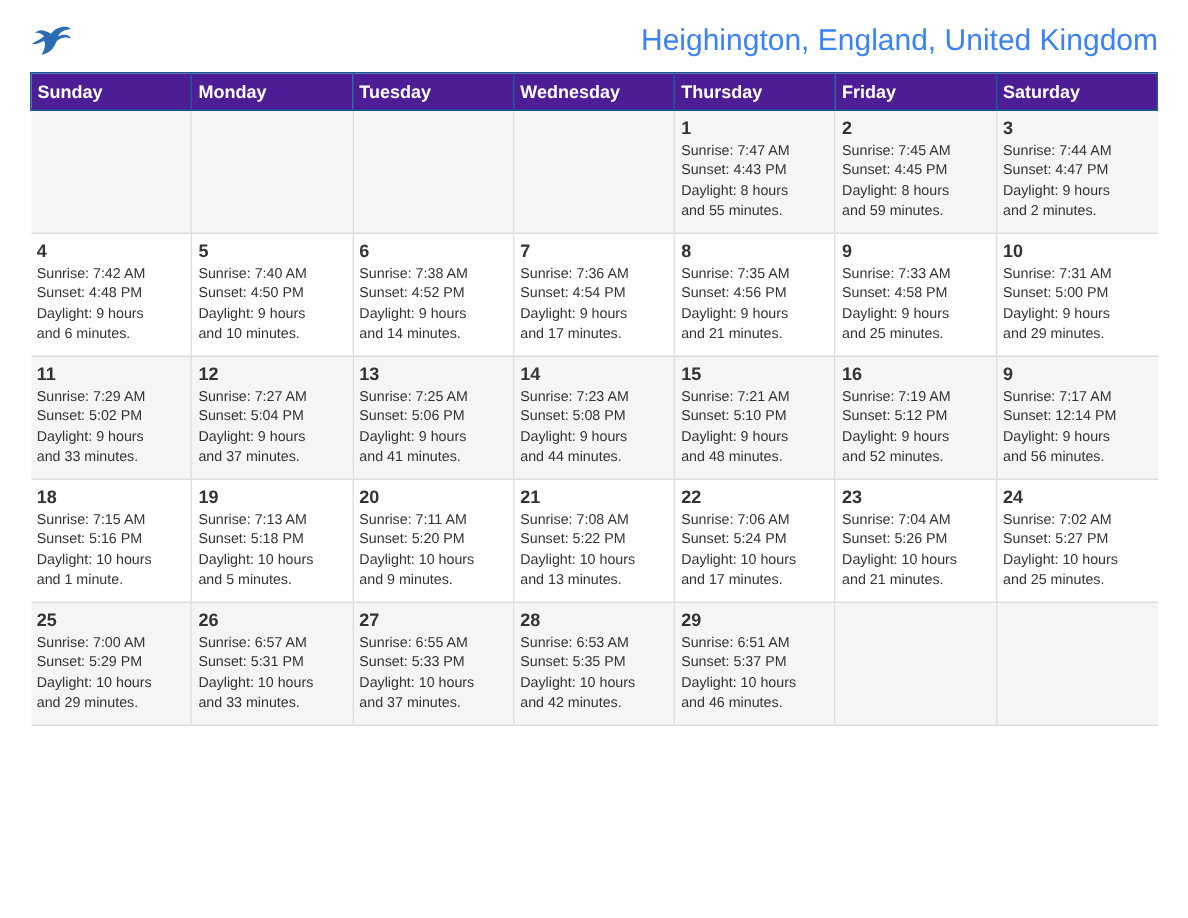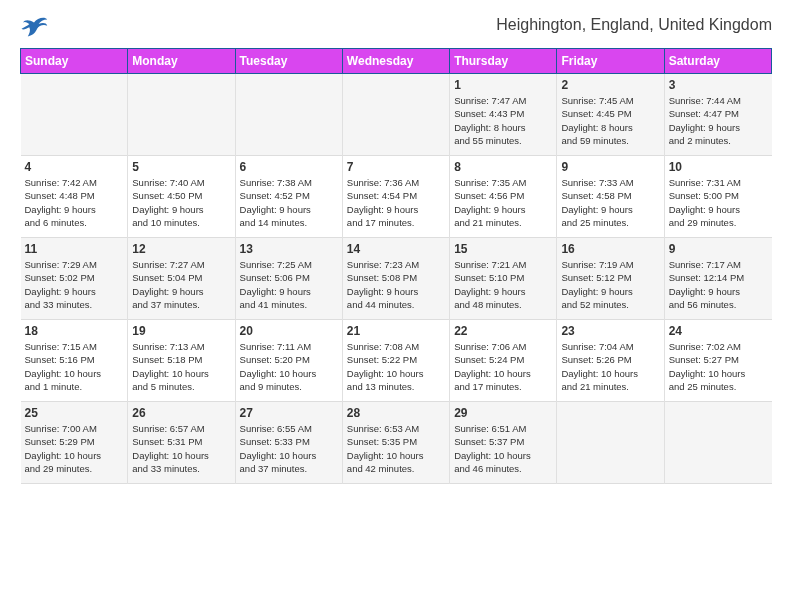--- a/index.html
+++ b/index.html
@@ -41,30 +41,30 @@
     .title-section {
       text-align: right;
     }
     .month-title {
       font-size: 36px;
       font-weight: bold;
       color: #333;
       line-height: 1.1;
     }
     .location {
-      font-size: 16px;
-      color: #404040;
+      font-size: 20px;
+      color: #3b82f6;
     }
     table {
       width: 100%;
       border-collapse: collapse;
       table-layout: fixed;
     }
     thead tr th {
-      background-color: #d946ef;
+      background-color: #4c1d95;
       color: #fff;
       font-size: 12px;
       font-weight: bold;
       padding: 5px 4px;
       text-align: left;
       border: 1px solid #1a5a9a;
     }
     tbody tr {
       border-bottom: 1px solid #ddd;
     }

